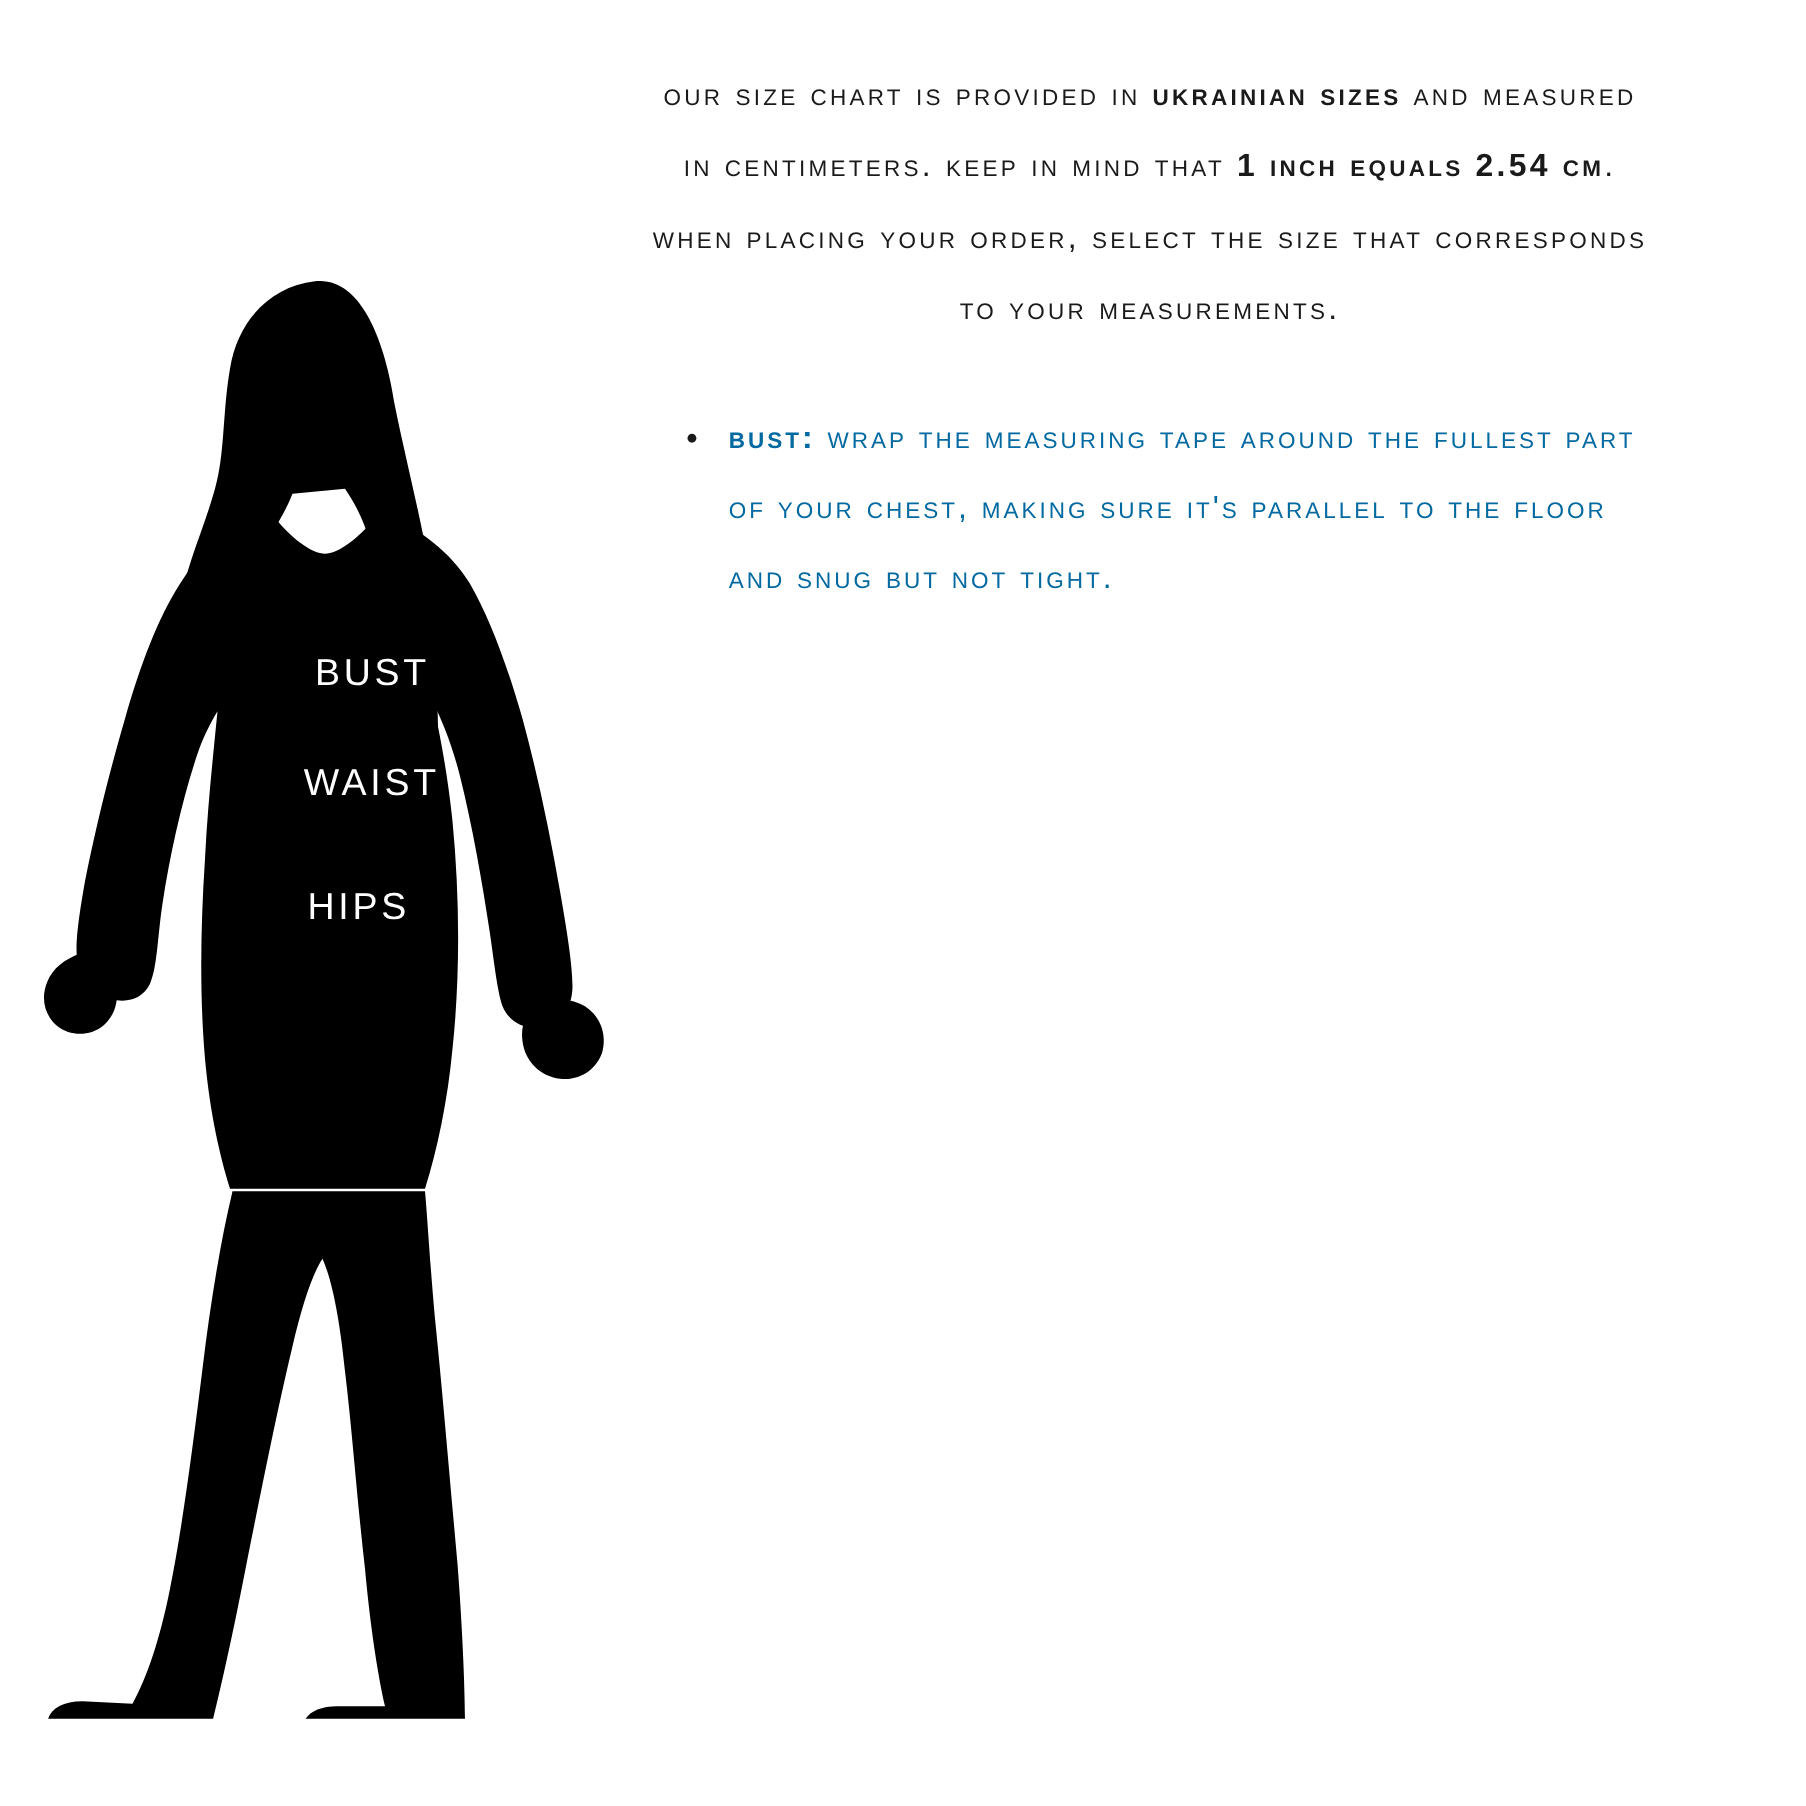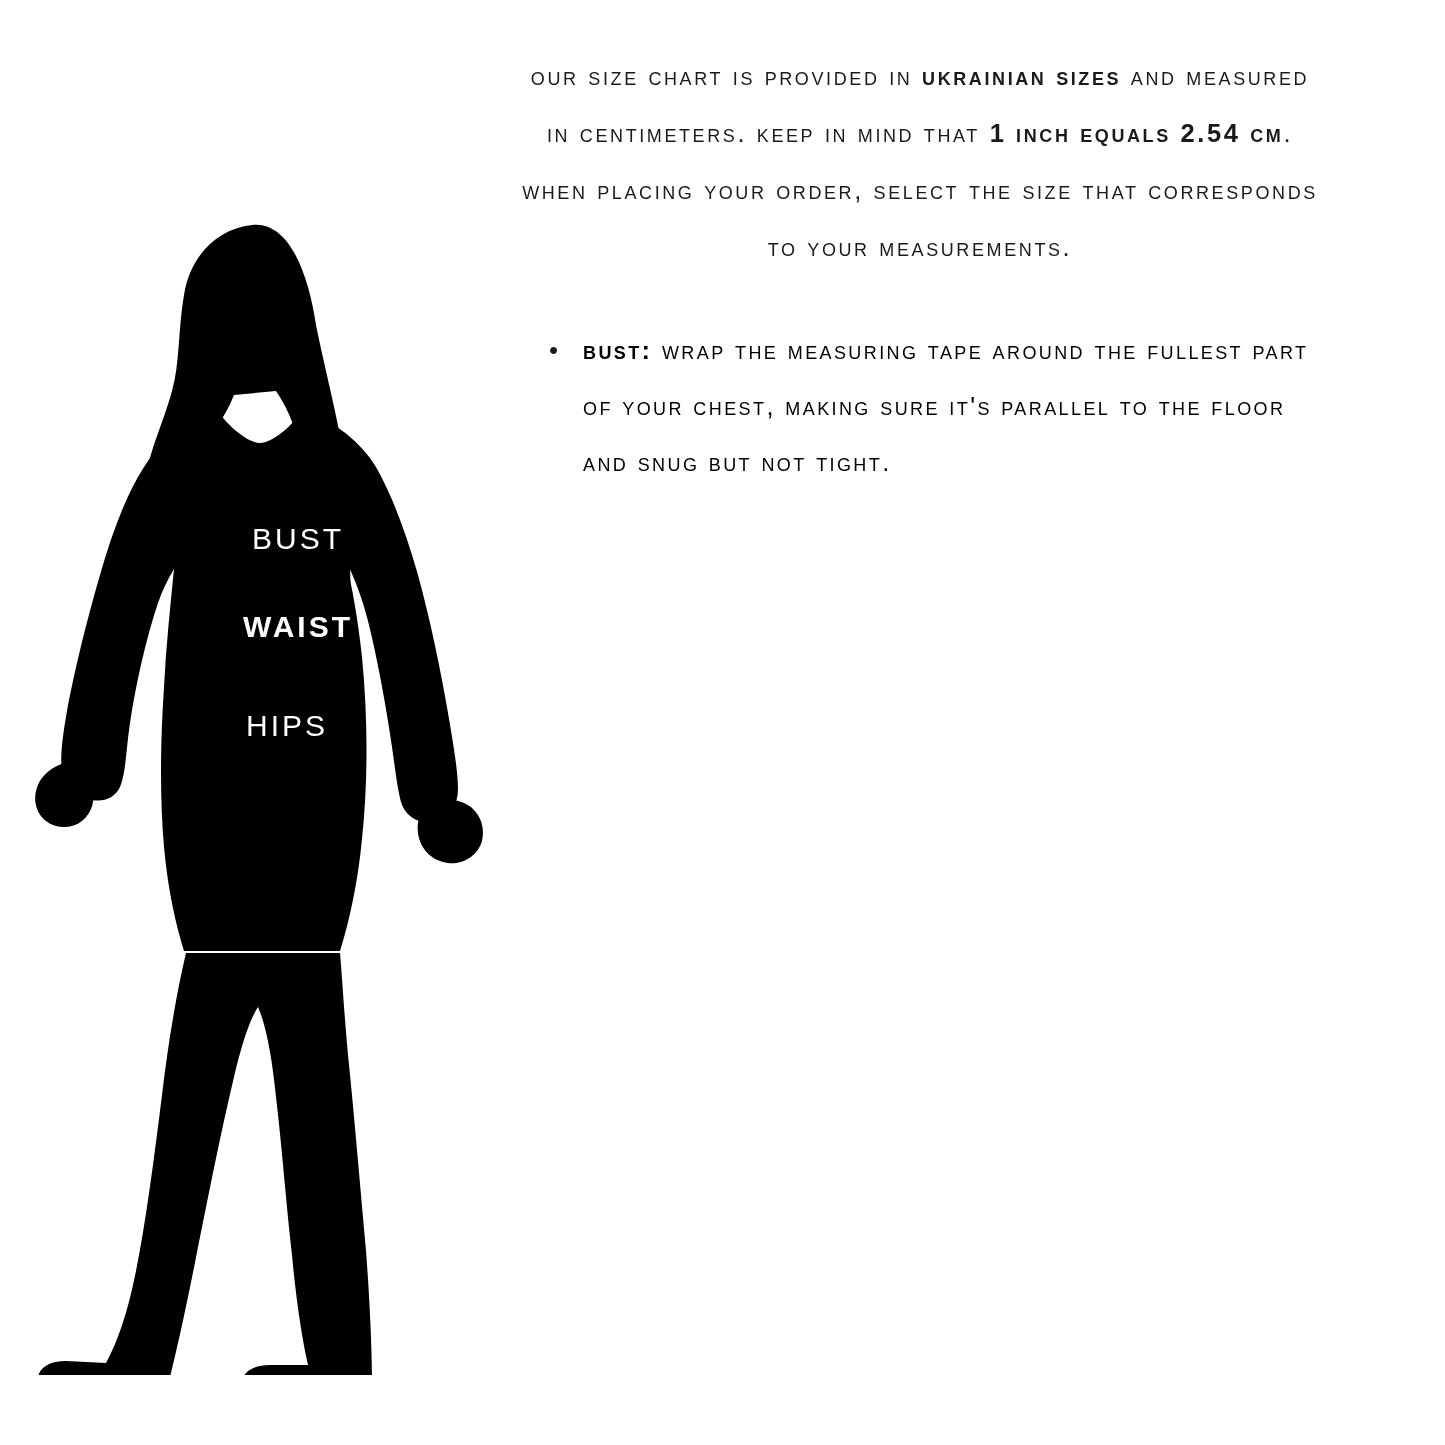--- a/index.html
+++ b/index.html
@@ -51,21 +51,21 @@
   .fig-label {
     position: absolute;
     color: #ffffff;
     font-size: 30px;
     letter-spacing: 3px;
     font-weight: 400;
     text-transform: uppercase;
     white-space: nowrap;
   }
   .fig-label.bust  { left: 252px; top: 522px; }
-  .fig-label.waist { left: 243px; top: 610px; font-weight: bold; }
+  .fig-label.waist { left: 243px; top: 610px; }
   .fig-label.hips  { left: 246px; top: 709px; }
 
   
   .text-col {
     position: absolute;
     left: 505px;
     top: 0;
     width: 830px;
     padding-top: 48px;
     box-sizing: border-box;
@@ -100,21 +100,21 @@
     margin: 46px 0 0 0;
     padding: 0 0 0 44px;
   }
   ul.steps > li {
     position: relative;
     font-size: 25.5px;
     line-height: 56px;
     letter-spacing: 2.4px;
     font-variant: small-caps;
     text-transform: lowercase;
-    color: #000000;
+    color: #0369a1;
     margin-bottom: 6px;
     padding-left: 34px;
   }
   ul.steps > li::before {
     content: "\2022";
     position: absolute;
     left: 0;
     top: 0;
     font-size: 26px;
     line-height: 56px;

